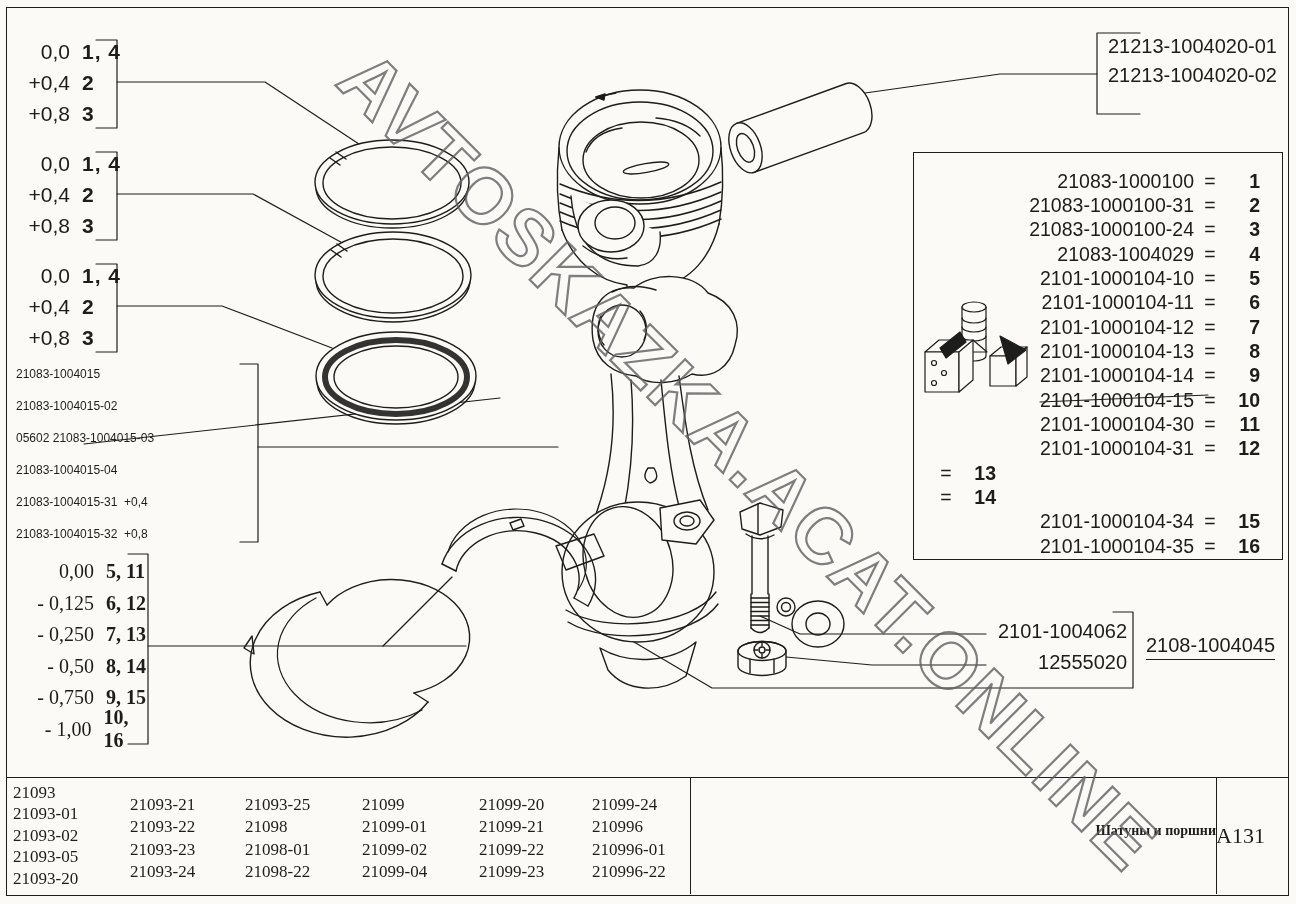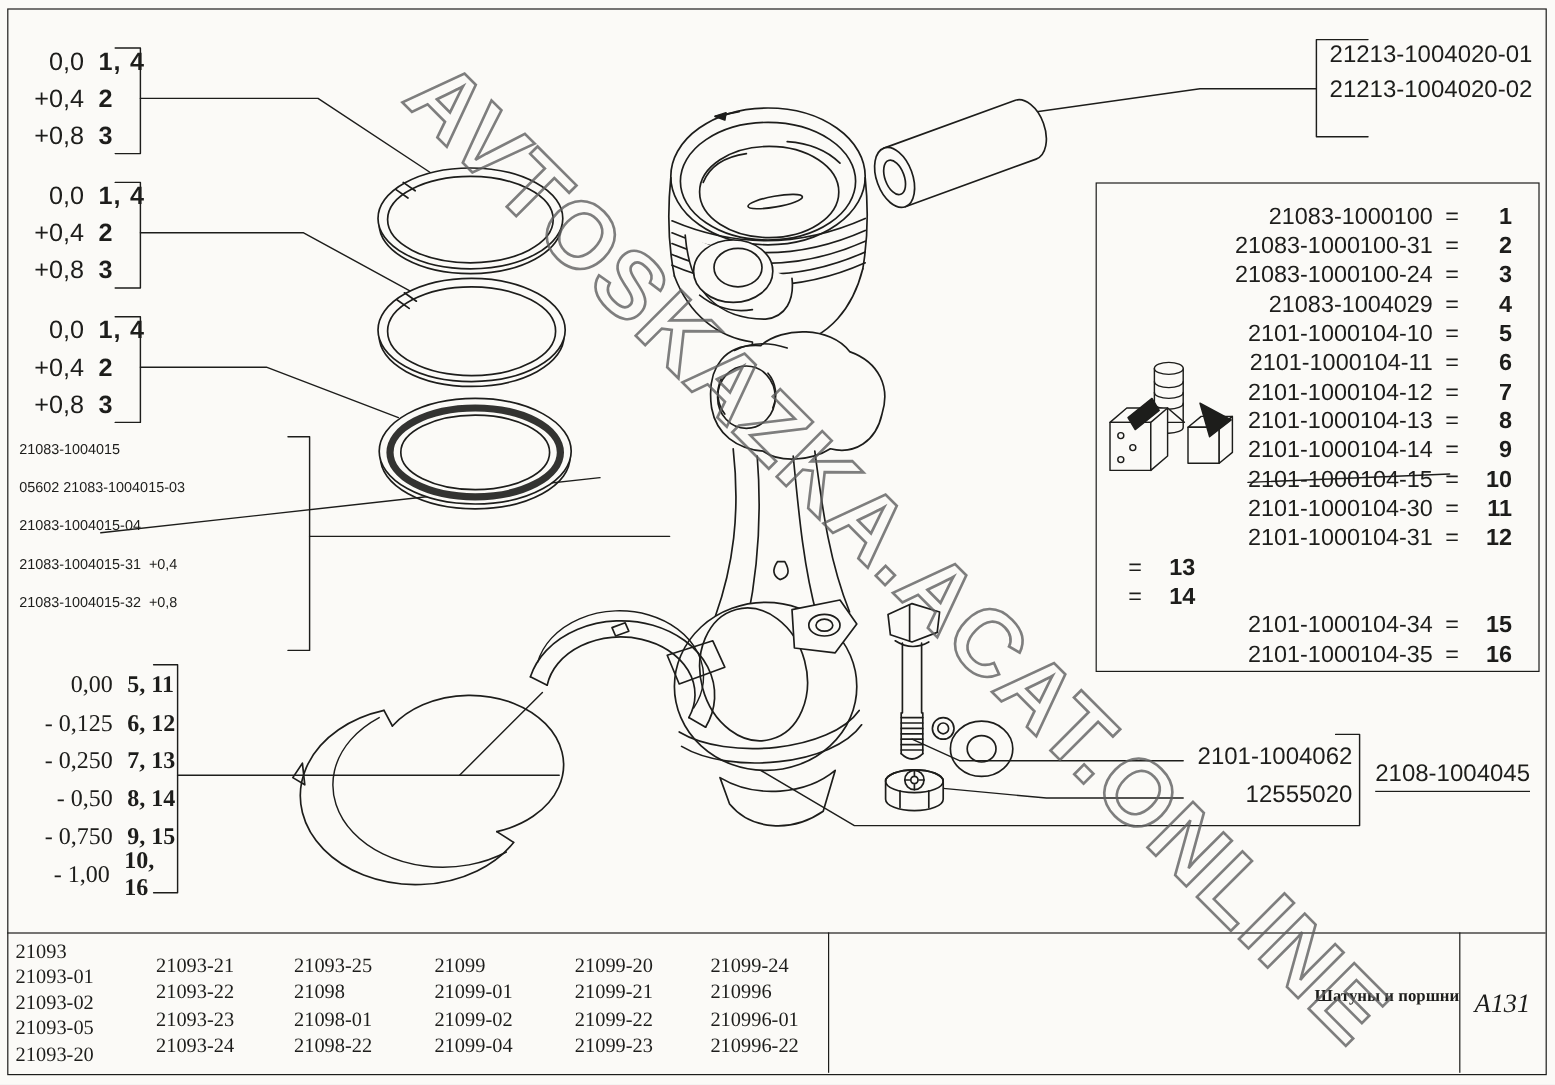--- a/index.html
+++ b/index.html
@@ -58,22 +58,22 @@
   #bolt-callout{left:990px;top:620px;width:137px;text-align:right;}
   #nut-callout{left:990px;top:651px;width:137px;text-align:right;}
   #group-callout{left:1146px;top:634px;border-bottom:1.6px solid var(--ink);padding-bottom:2px;}
 
   
   .mcol{font-family:"Liberation Serif",serif;font-size:17px;z-index:2;}
   .mcol div{line-height:22.4px;}
   #mcol1 div{line-height:21.4px;}
   #footer-title{left:690px;top:823px;width:526px;text-align:right;
     font-family:"Liberation Serif",serif;font-size:14px;font-weight:bold;z-index:2;}
-  #sheet-code{left:1216px;top:823px;width:72px;text-align:center;
-    font-family:"Liberation Serif",serif;font-size:22px;z-index:2;font-style:italic;}
+  #sheet-code{left:1216px;top:823px;width:72px;
+    font-family:"Liberation Serif",serif;font-size:22px;z-index:2;}
 
   .ink-line{stroke:var(--ink);stroke-width:1.4;fill:none;stroke-linecap:round;stroke-linejoin:round;}
   .thin{stroke-width:1.2;}
   .fillw{fill:var(--bg);}
 </style>
 </head>
 <body>
 
 <div id="canvas">
 
@@ -284,20 +284,21 @@
       </div>
       <div class="rrow">
         <span class="off">+0,8</span>
         <b class="pos">3</b>
       </div>
     </div>
 
   <div id="parts-list" class="abs lbl">
 
   <div class="pline">21083-1004015</div>
+      <div class="pline">21083-1004015-02</div>
       <div class="pline">05602 21083-1004015-03</div>
       <div class="pline">21083-1004015-04</div>
       <div class="pline">21083-1004015-31  +0,4</div>
       <div class="pline">21083-1004015-32  +0,8</div>
     </div>
 
   <div id="shell-table" class="abs lbl">
 
   <div class="rrow">
         <span class="off">0,00</span>

